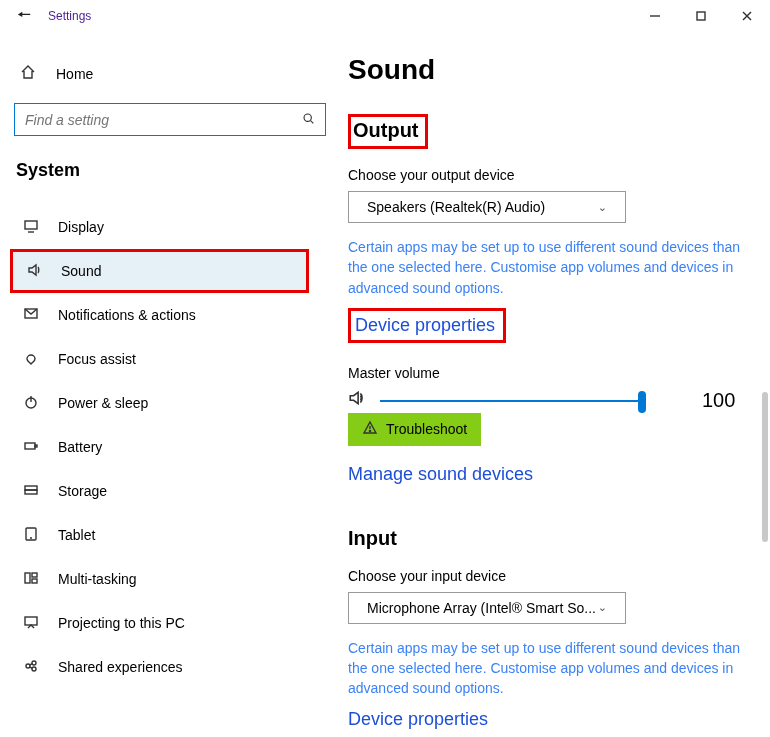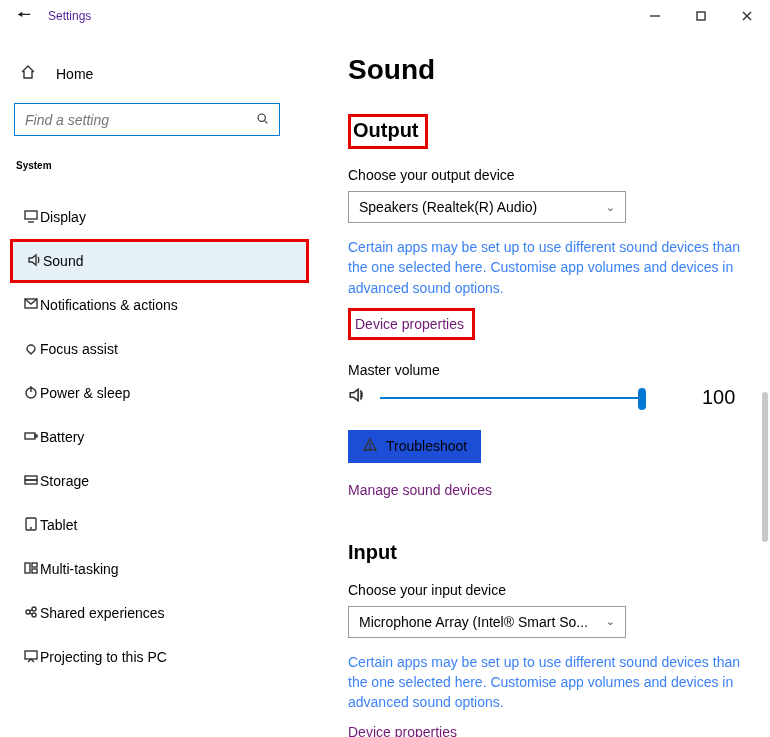--- a/index.html
+++ b/index.html
@@ -5,44 +5,44 @@
   * { box-sizing: border-box; margin: 0; padding: 0; font-family: "Segoe UI", Arial, sans-serif; }
   body { width: 770px; height: 737px; overflow: hidden; background: #fff; color: #000; position: relative; }
   .titlebar { height: 32px; display: flex; align-items: center; }
   .titlebar .back { width: 48px; text-align: center; font-size: 16px; color: #222; cursor: pointer; }
   .titlebar .title { font-size: 12px; color: #4c1d95; }
   .titlebar .win-controls { margin-left: auto; display: flex; }
   .titlebar .win-controls span { width: 46px; height: 32px; display: flex; align-items: center; justify-content: center; font-size: 12px; cursor: pointer; }
   .content { display: flex; height: calc(100% - 32px); }
   .sidebar { width: 320px; padding-left: 14px; padding-top: 26px; }
   .home-row { display: flex; align-items: center; gap: 20px; padding: 6px 4px 20px 6px; font-size: 14px; cursor: pointer; }
-  .search-wrap { border: 1px solid #0078d4; width: 266px; height: 33px; display: flex; align-items: center; padding: 0 10px; margin-bottom: 24px; }
+  .search-wrap { border: 1px solid #0078d4; width: 312px; height: 33px; display: flex; align-items: center; padding: 0 10px; margin-bottom: 24px; }
   .search-wrap input { border: none; outline: none; flex: 1; font-size: 14px; font-style: italic; color: #666; background: transparent; }
   .search-wrap .sicon { color: #555; font-size: 13px; }
-  .cat-header { font-weight: 600; font-size: 10px; margin: 0 0 24px 2px; }
-  .nav-item { display: flex; align-items: center; height: 44px; padding-left: 8px; font-size: 14px; cursor: pointer; width: 294px; }
+  .cat-header { font-weight: 600; font-size: 18px; margin: 0 0 24px 2px; }
+  .nav-item { display: flex; align-items: center; gap: 18px; height: 44px; padding-left: 8px; font-size: 14px; cursor: pointer; width: 294px; }
   .nav-item .icon { width: 18px; text-align: center; color: #333; }
   .nav-item.active { background: #e6f0f7; }
   .highlight-red { border: 3px solid #e60000; box-sizing: border-box; }
   .sidebar .nav-item.active.highlight-red { width: 299px; height: 44px; margin-left: -4px; padding-left: 12px; }
   .main { flex: 1; padding: 22px 20px 0 28px; overflow-y: auto; position: relative; }
   h1 { font-weight: 600; font-size: 28px; margin-bottom: 28px; }
   h2 { font-weight: 600; font-size: 20px; margin-bottom: 18px; }
   .section-label { font-size: 14px; margin-bottom: 8px; }
-  .dropdown { width: 278px; height: 32px; border: 1px solid #999; display: flex; align-items: center; padding: 0 10px; font-size: 14px; margin-bottom: 14px; cursor: pointer; }
+  .dropdown { width: 278px; height: 32px; border: 1px solid #999; display: flex; align-items: center; padding: 0 18px; font-size: 14px; margin-bottom: 14px; cursor: pointer; }
   .dropdown .chev { margin-left: auto; color: #555; font-size: 11px; }
   .body-text { font-size: 14px; color: #3b82f6; line-height: 1.45; margin-bottom: 10px; max-width: 420px; }
-  .link { color: #701a75; font-size: 14px; cursor: pointer; display: inline-block; }
-  .master-vol-row { display: flex; gap: 14px; margin-bottom: 20px; margin-top: 6px; }
+  .link { color: #1d4ed8; font-size: 18px; cursor: pointer; display: inline-block; }
+  .master-vol-row { display: flex; gap: 14px; margin-top: 6px; }
   .vol-icon { font-size: 17px; color: #333; }
   .slider { position: relative; width: 262px; height: 24px; }
   .slider .track { position: absolute; top: 11px; left: 0; right: 0; height: 2px; background: #0078d4; }
   .slider .thumb { position: absolute; top: 2px; right: -4px; width: 8px; height: 22px; background: #0078d4; border-radius: 4px; }
   .vol-value { font-size: 20px; margin-left: 46px; }
-  .troubleshoot { display: inline-flex; align-items: center; gap: 8px; background: #1d4ed8; height: 33px; padding: 0 14px; font-size: 14px; cursor: pointer; margin-bottom: 18px; }
+  .troubleshoot { display: inline-flex; align-items: center; gap: 8px; background: #84cc16; height: 33px; padding: 0 14px; font-size: 14px; cursor: pointer; margin-bottom: 18px; }
   .divider-space { height: 36px; }
   .input-section h2 { margin-top: 6px; }
   
   svg.icn { width: 16px; height: 16px; stroke: #333; stroke-width: 1.4; fill: none; }
   .scroll-indicator { position:absolute; top:360px; right:2px; width:6px; height:150px; background:#c8c8c8; border-radius:3px;}
   .output-heading-wrap { display:inline-block; padding:2px 6px 4px 2px; margin-bottom:18px; }
   .output-heading-wrap h2 { margin-bottom:0; }
   .devprop-wrap { display:inline-block; padding:4px 8px 4px 4px; margin-bottom:22px; }
 </style>
 </head>
@@ -150,34 +150,34 @@
     <div class="nav-item">
       <span class="icon"><svg class="icn" viewBox="0 0 16 16">
             <rect x="2" y="3" width="5" height="10"></rect>
             <rect x="9" y="3" width="5" height="4"></rect>
             <rect x="9" y="9" width="5" height="4"></rect>
           </svg></span>
       <span>Multi-tasking</span>
     </div>
     <div class="nav-item">
       <span class="icon"><svg class="icn" viewBox="0 0 16 16">
+            <rect x="2" y="3" width="12" height="8"></rect>
+            <path d="M5 14l3-3 3 3"></path>
+          </svg></span>
+      <span>Projecting to this PC</span>
+    </div>
+    <div class="nav-item">
+      <span class="icon"><svg class="icn" viewBox="0 0 16 16">
             <circle cx="5" cy="8" r="2"></circle>
             <circle cx="11" cy="5" r="2"></circle>
             <circle cx="11" cy="11" r="2"></circle>
             <line x1="6.7" y1="7" x2="9.3" y2="5.7"></line>
             <line x1="6.7" y1="9" x2="9.3" y2="10.3"></line>
           </svg></span>
       <span>Shared experiences</span>
-    </div>
-    <div class="nav-item">
-      <span class="icon"><svg class="icn" viewBox="0 0 16 16">
-            <rect x="2" y="3" width="12" height="8"></rect>
-            <path d="M5 14l3-3 3 3"></path>
-          </svg></span>
-      <span>Projecting to this PC</span>
     </div>
   </div>
 
   <div class="main">
     <div class="scroll-indicator"></div>
     <h1>Sound</h1>
 
     <div class="output-heading-wrap highlight-red">
       <h2>Output</h2>
     </div>

